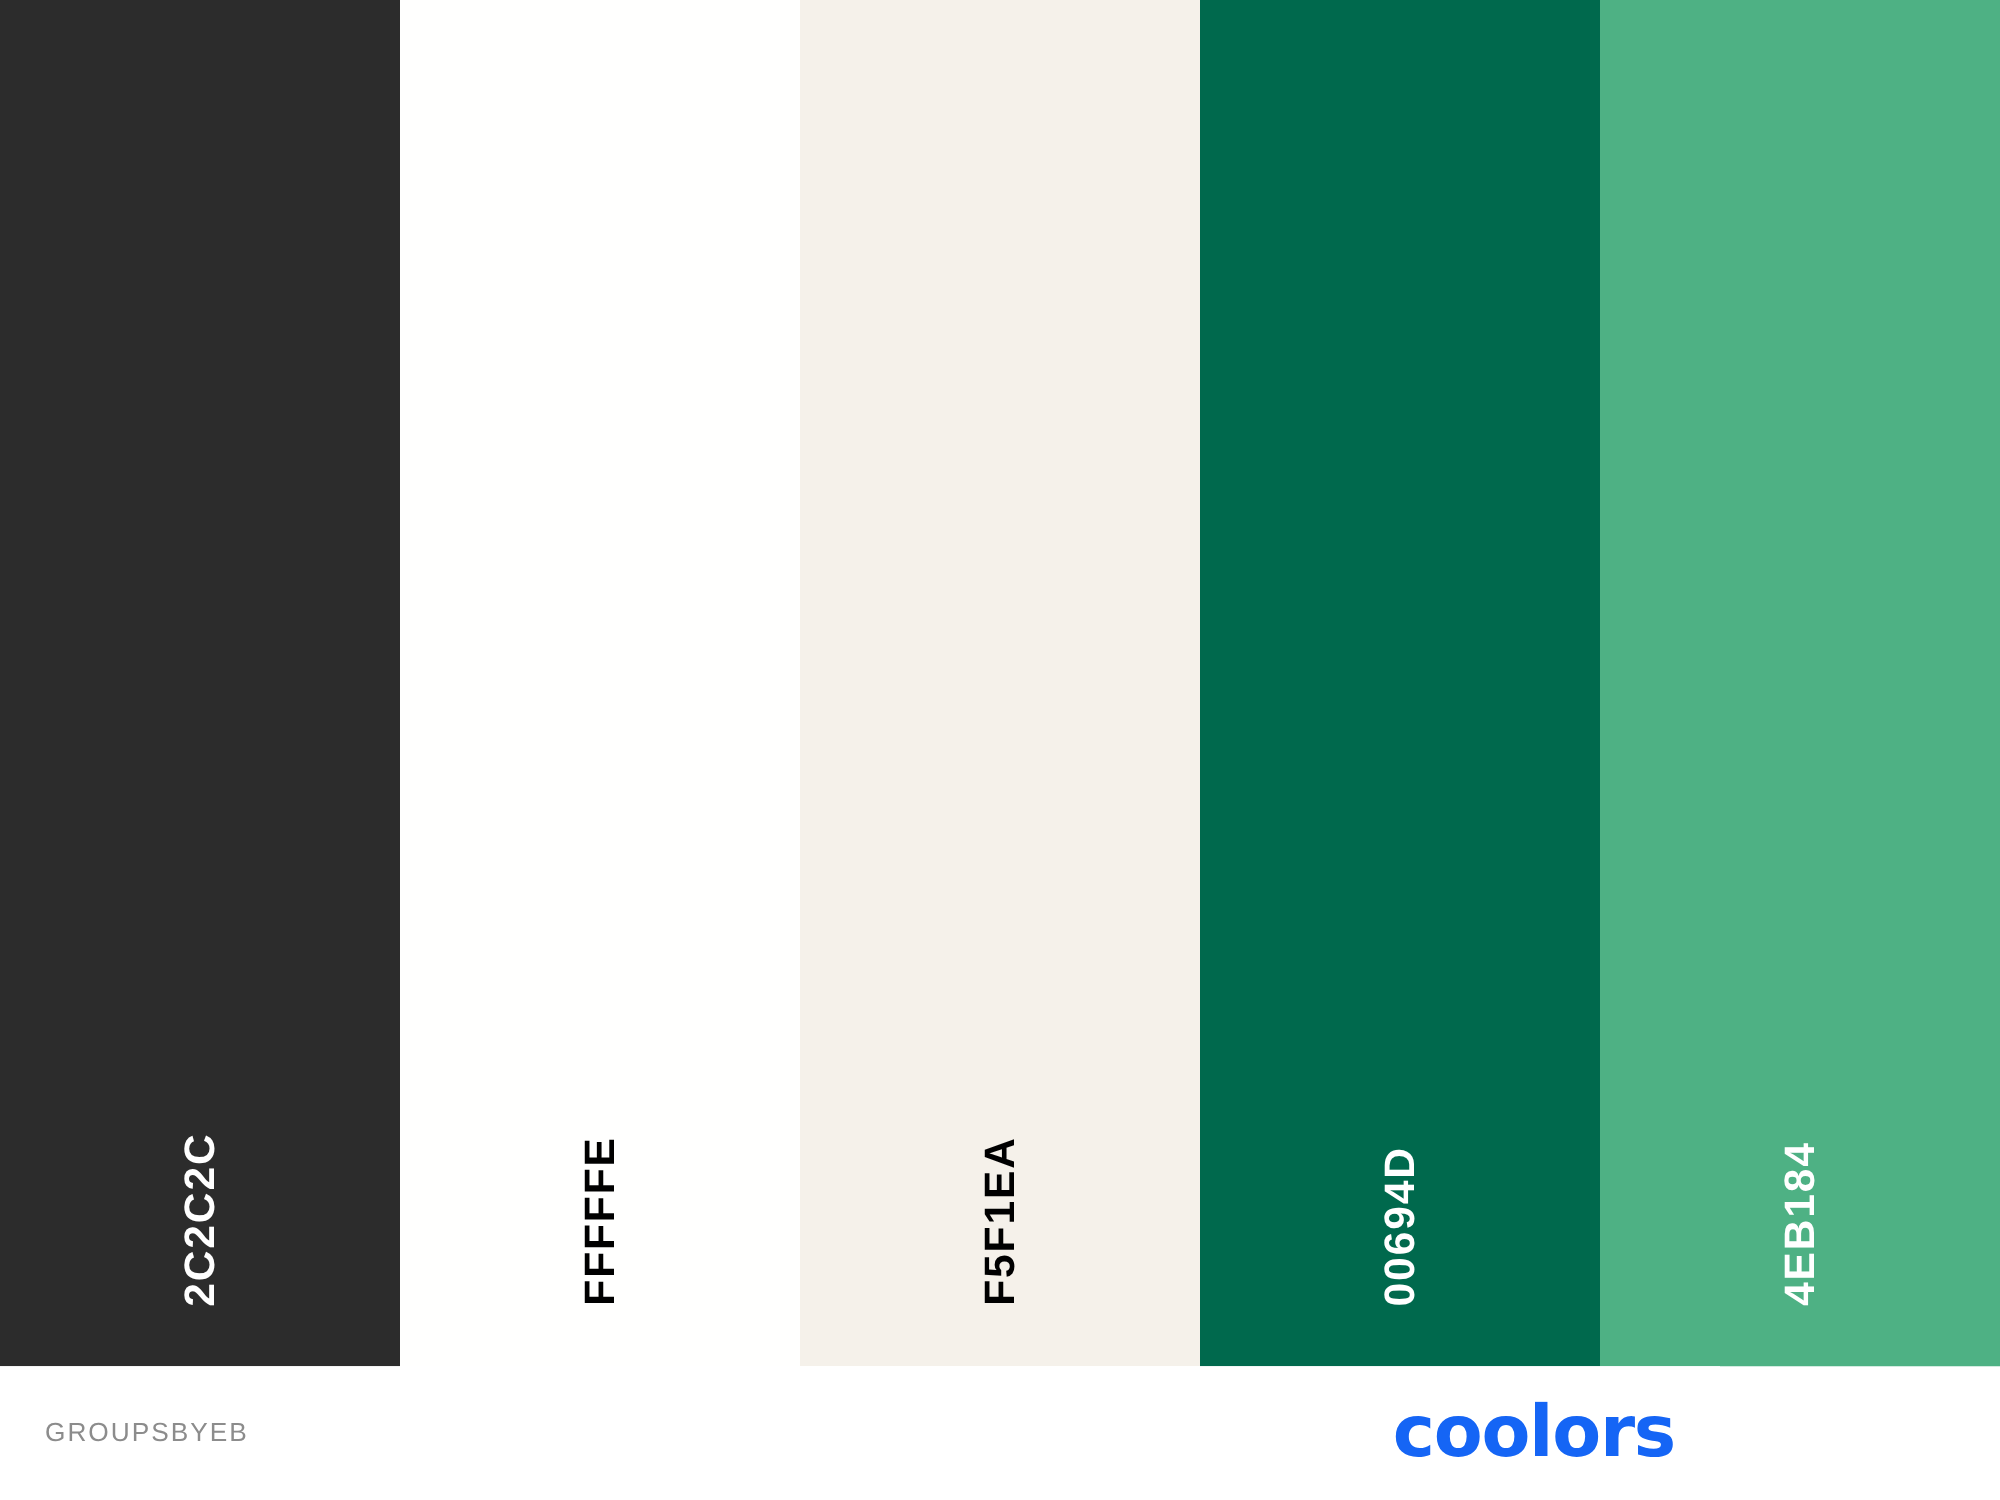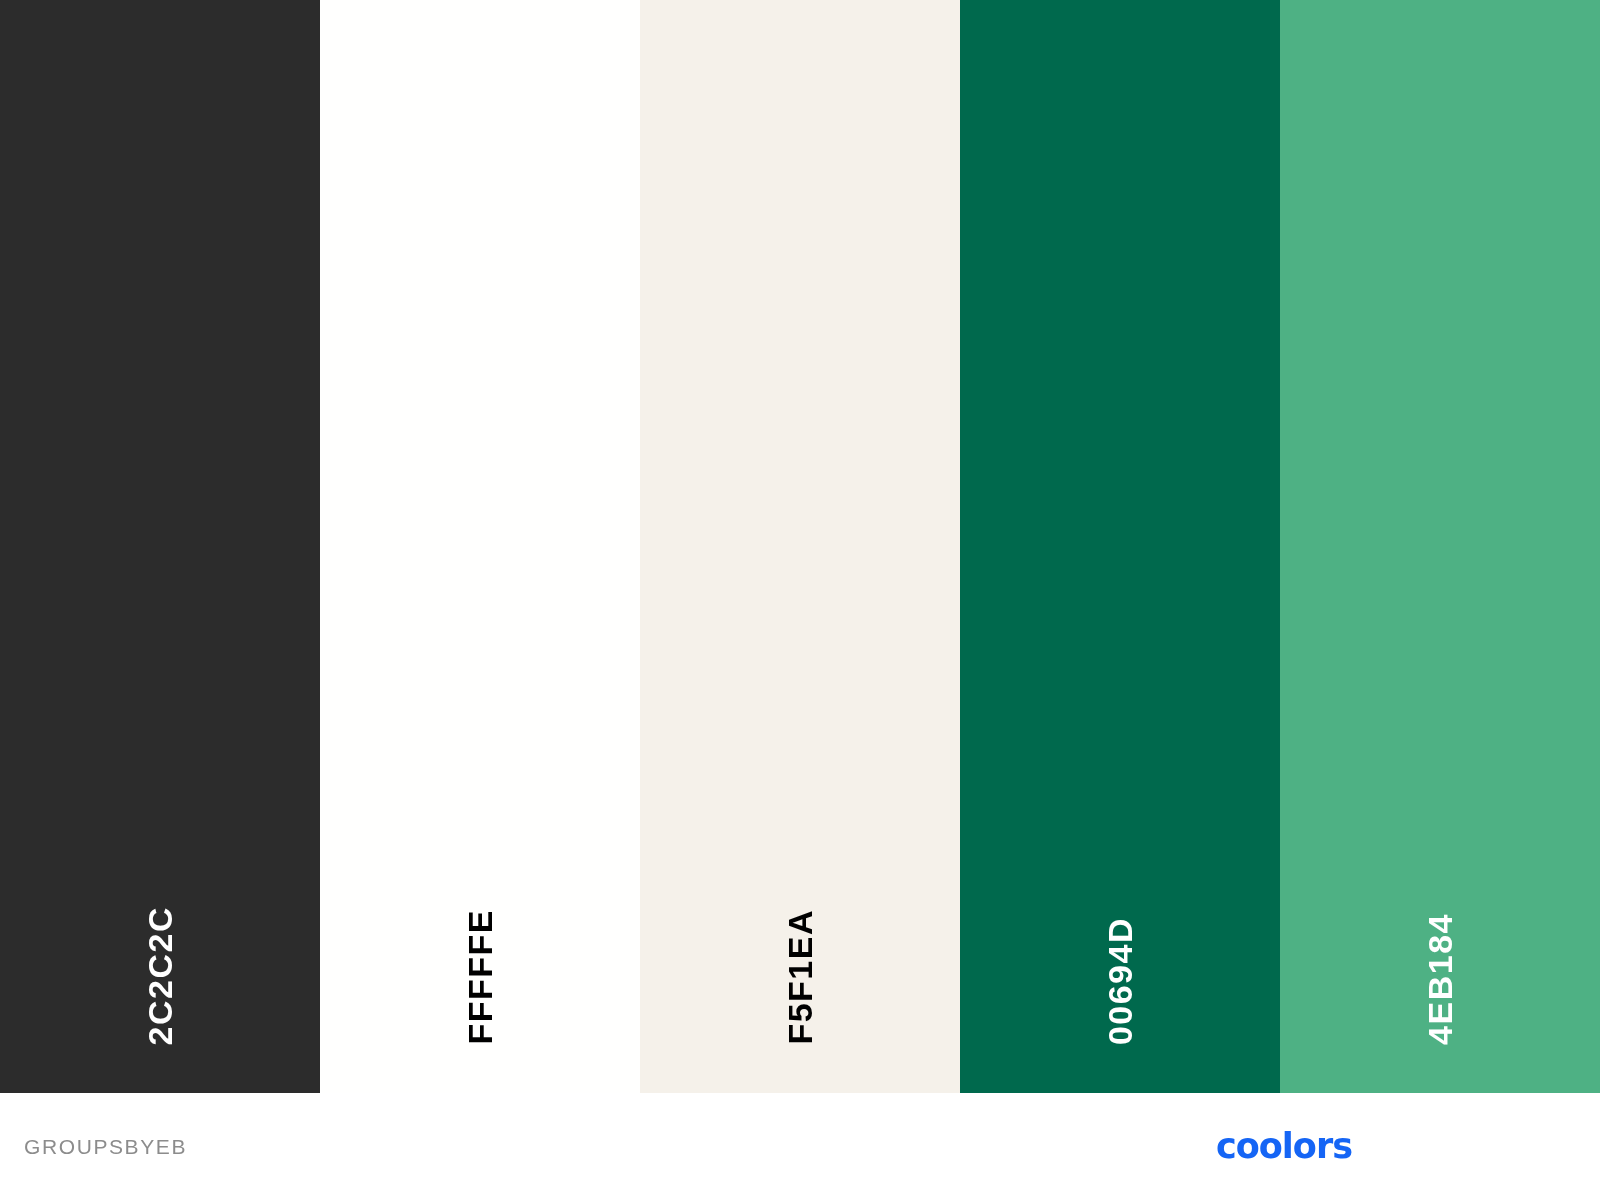--- a/index.html
+++ b/index.html
@@ -62,36 +62,36 @@
 
   
   #footer-bar {
     position: relative;
     flex: 1 1 auto;
     width: 1376px;
     background: #ffffff;
     display: flex;
     align-items: center;
     justify-content: space-between;
-    padding: 0 24px;
+    padding: 0 36px;
     box-sizing: border-box;
   }
 
   #footer-credit {
     font-family: "Liberation Sans", sans-serif;
     font-size: 21px;
     letter-spacing: 1.6px;
     color: #8c8c8c;
     white-space: nowrap;
   }
 
   #coolors-logo {
     font-family: "DejaVu Sans", sans-serif;
     font-weight: bold;
-    font-size: 35px;
+    font-size: 57px;
     letter-spacing: -1px;
     white-space: nowrap;
     line-height: 1;
     margin-left: 32px;
   }
 </style>
 </head>
 <body>
 
 <div id="palette-page" style="background: rgb(255, 255, 255);">

